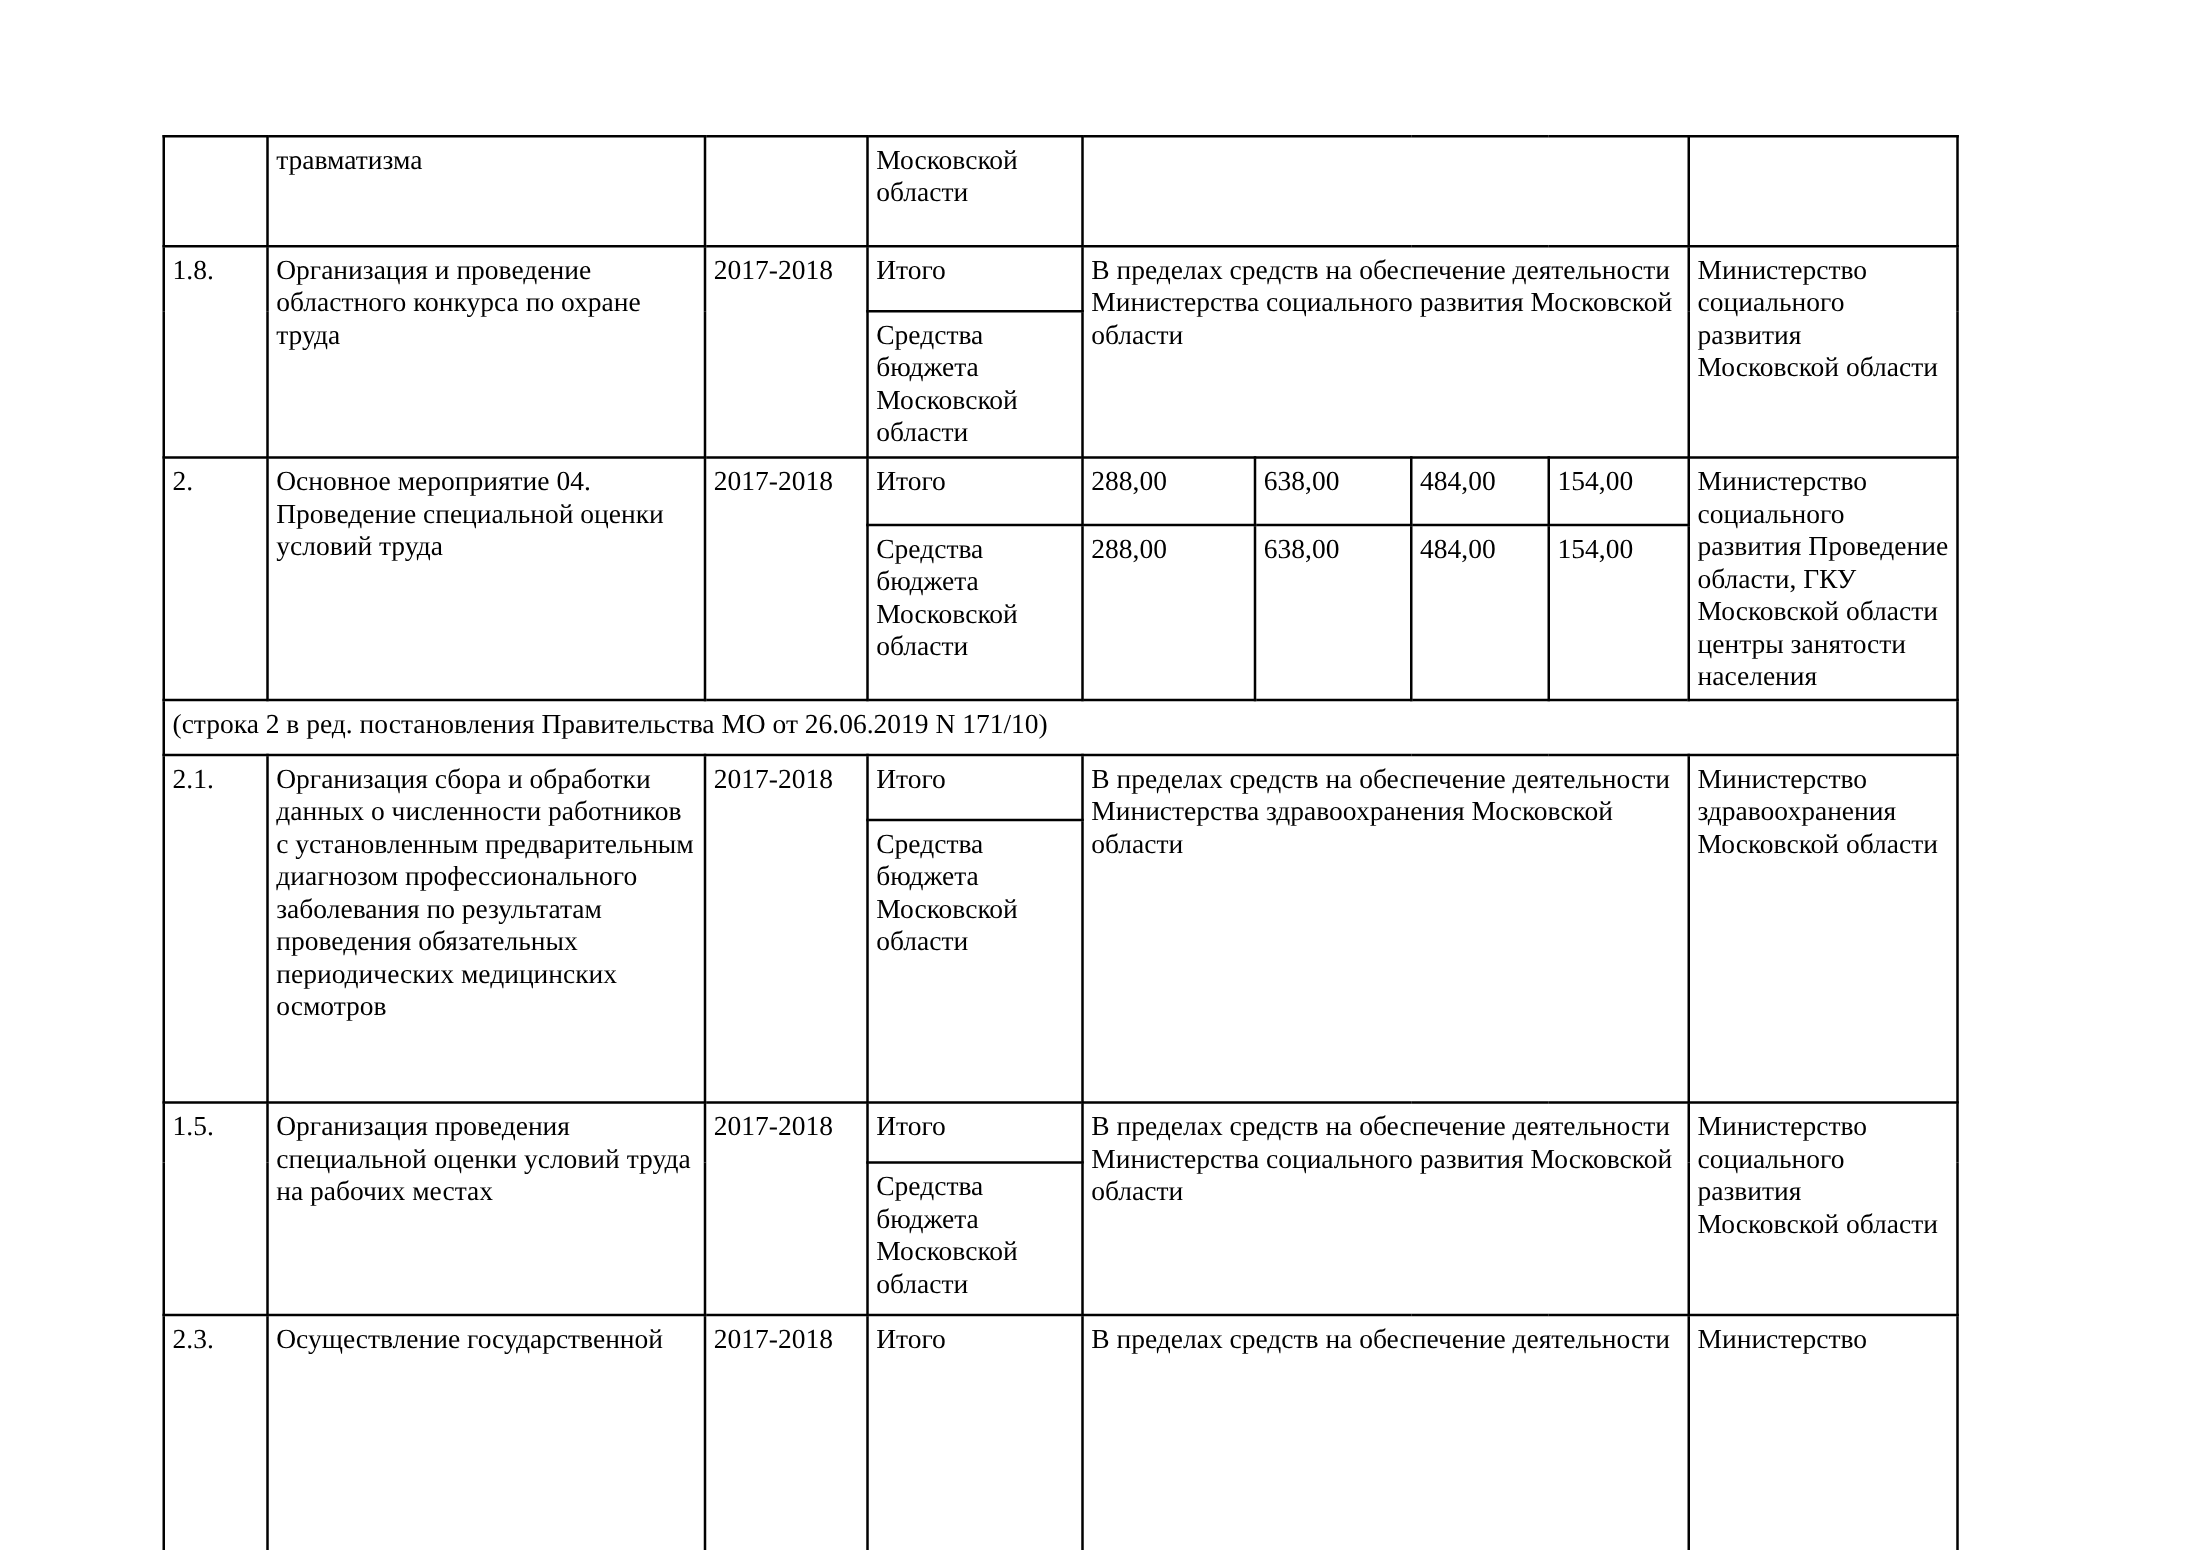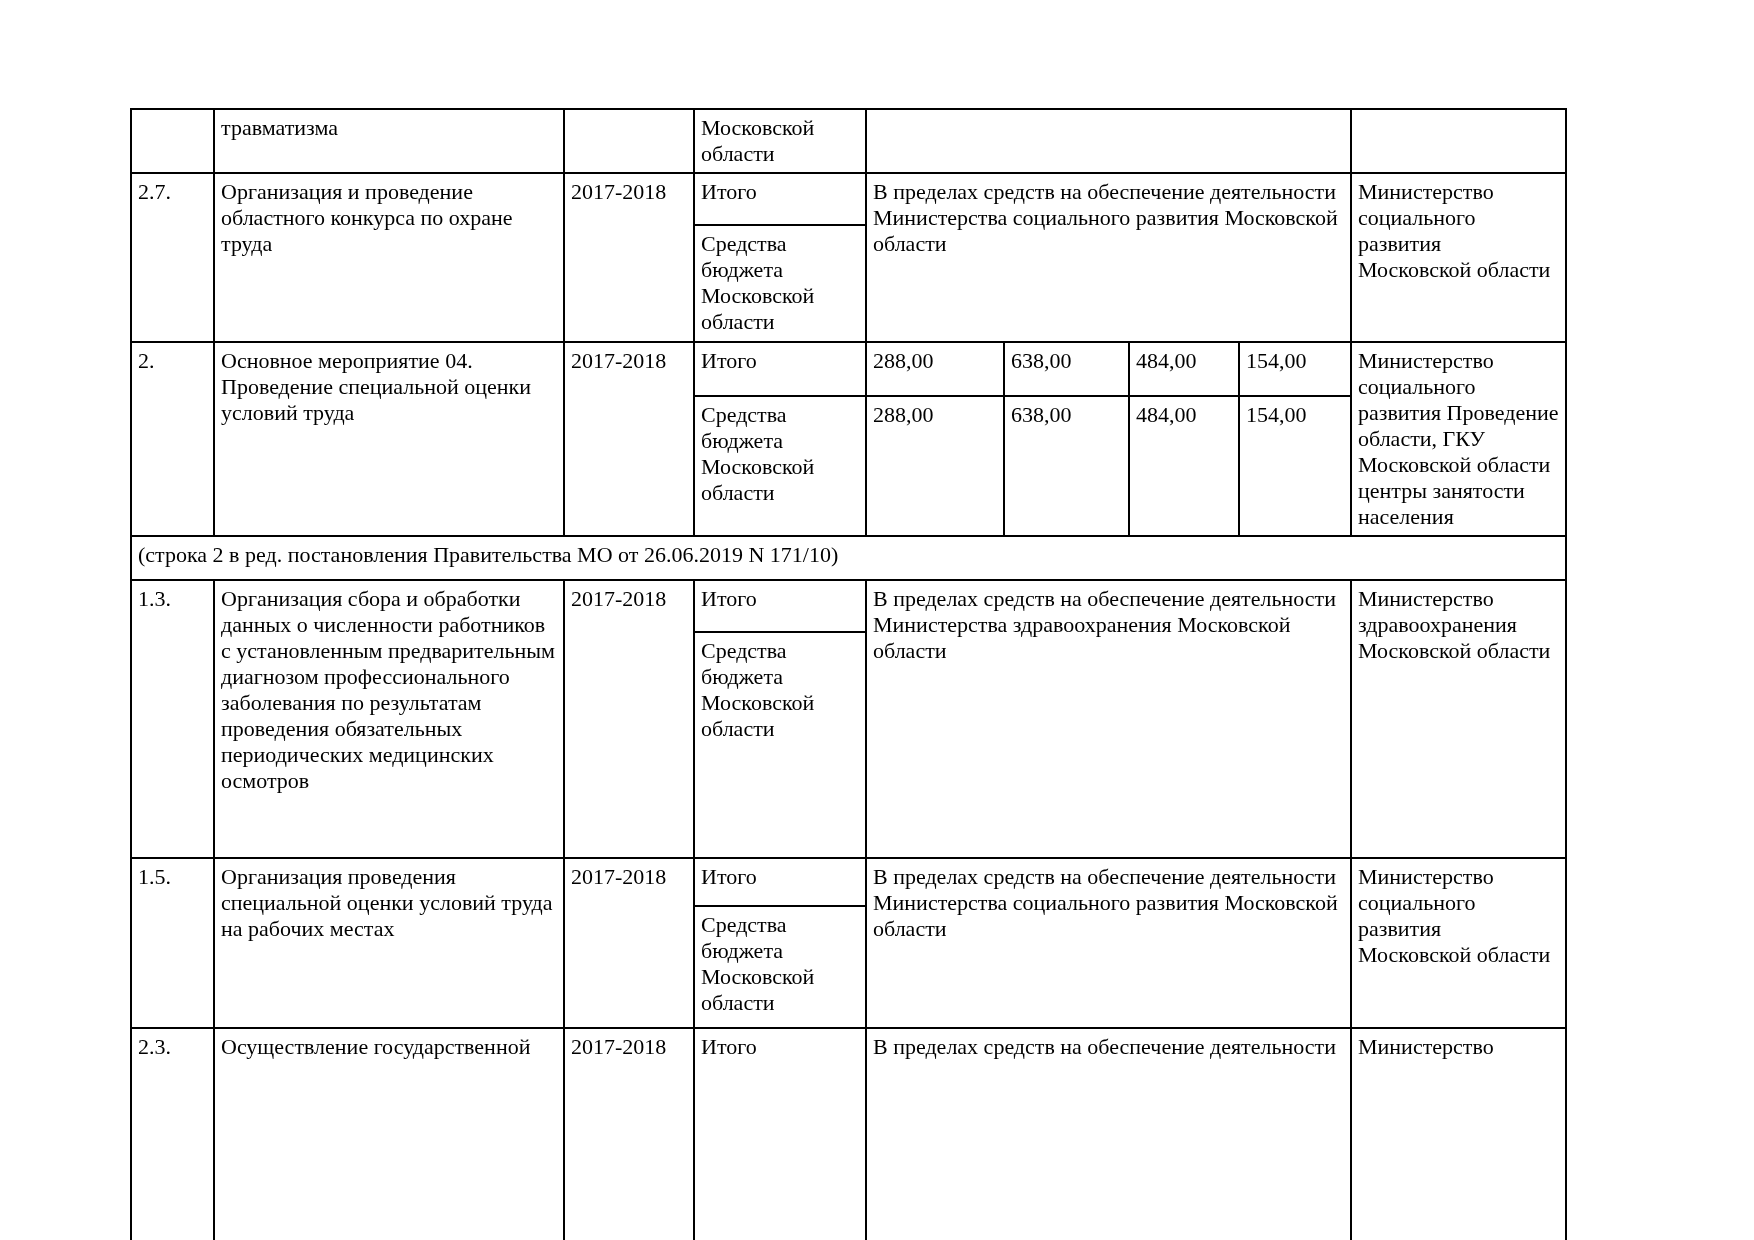--- a/index.html
+++ b/index.html
@@ -56,31 +56,31 @@
       <col style="width:130px">
       <col style="width:172px">
       <col style="width:138px">
       <col style="width:125px">
       <col style="width:110px">
       <col style="width:112px">
       <col style="width:215px">
     </colgroup>
     <tbody>
 
-      <tr style="height:64px">
+      <tr style="height:88px">
         <td></td>
         <td>травматизма</td>
         <td></td>
         <td>Московской области</td>
         <td colspan="4"></td>
         <td></td>
       </tr>
 
       <tr style="height:52px">
-        <td rowspan="2">2.7.</td>
+        <td rowspan="2">1.8.</td>
         <td rowspan="2">Организация и проведение областного конкурса по охране труда</td>
         <td rowspan="2">2017-2018</td>
         <td>Итого</td>
         <td colspan="4" rowspan="2">В пределах средств на обеспечение деятельности Министерства социального развития Московской области</td>
         <td rowspan="2">Министерство социального развития Московской области</td>
       </tr>
       <tr style="height:117px">
         <td>Средства бюджета Московской области</td>
       </tr>
 
@@ -101,21 +101,21 @@
         <td>638,00</td>
         <td>484,00</td>
         <td>154,00</td>
       </tr>
 
       <tr style="height:44px">
         <td colspan="9" class="note-cell">(строка 2 в ред. постановления Правительства МО от 26.06.2019 N 171/10)</td>
       </tr>
 
       <tr style="height:52px">
-        <td rowspan="2">1.3.</td>
+        <td rowspan="2">2.1.</td>
         <td rowspan="2">Организация сбора и обработки данных о численности работников с установленным предварительным диагнозом профессионального заболевания по результатам проведения обязательных периодических медицинских осмотров</td>
         <td rowspan="2">2017-2018</td>
         <td>Итого</td>
         <td colspan="4" rowspan="2">В пределах средств на обеспечение деятельности Министерства здравоохранения Московской области</td>
         <td rowspan="2">Министерство здравоохранения Московской области</td>
       </tr>
       <tr style="height:226px">
         <td>Средства бюджета Московской области</td>
       </tr>
 

